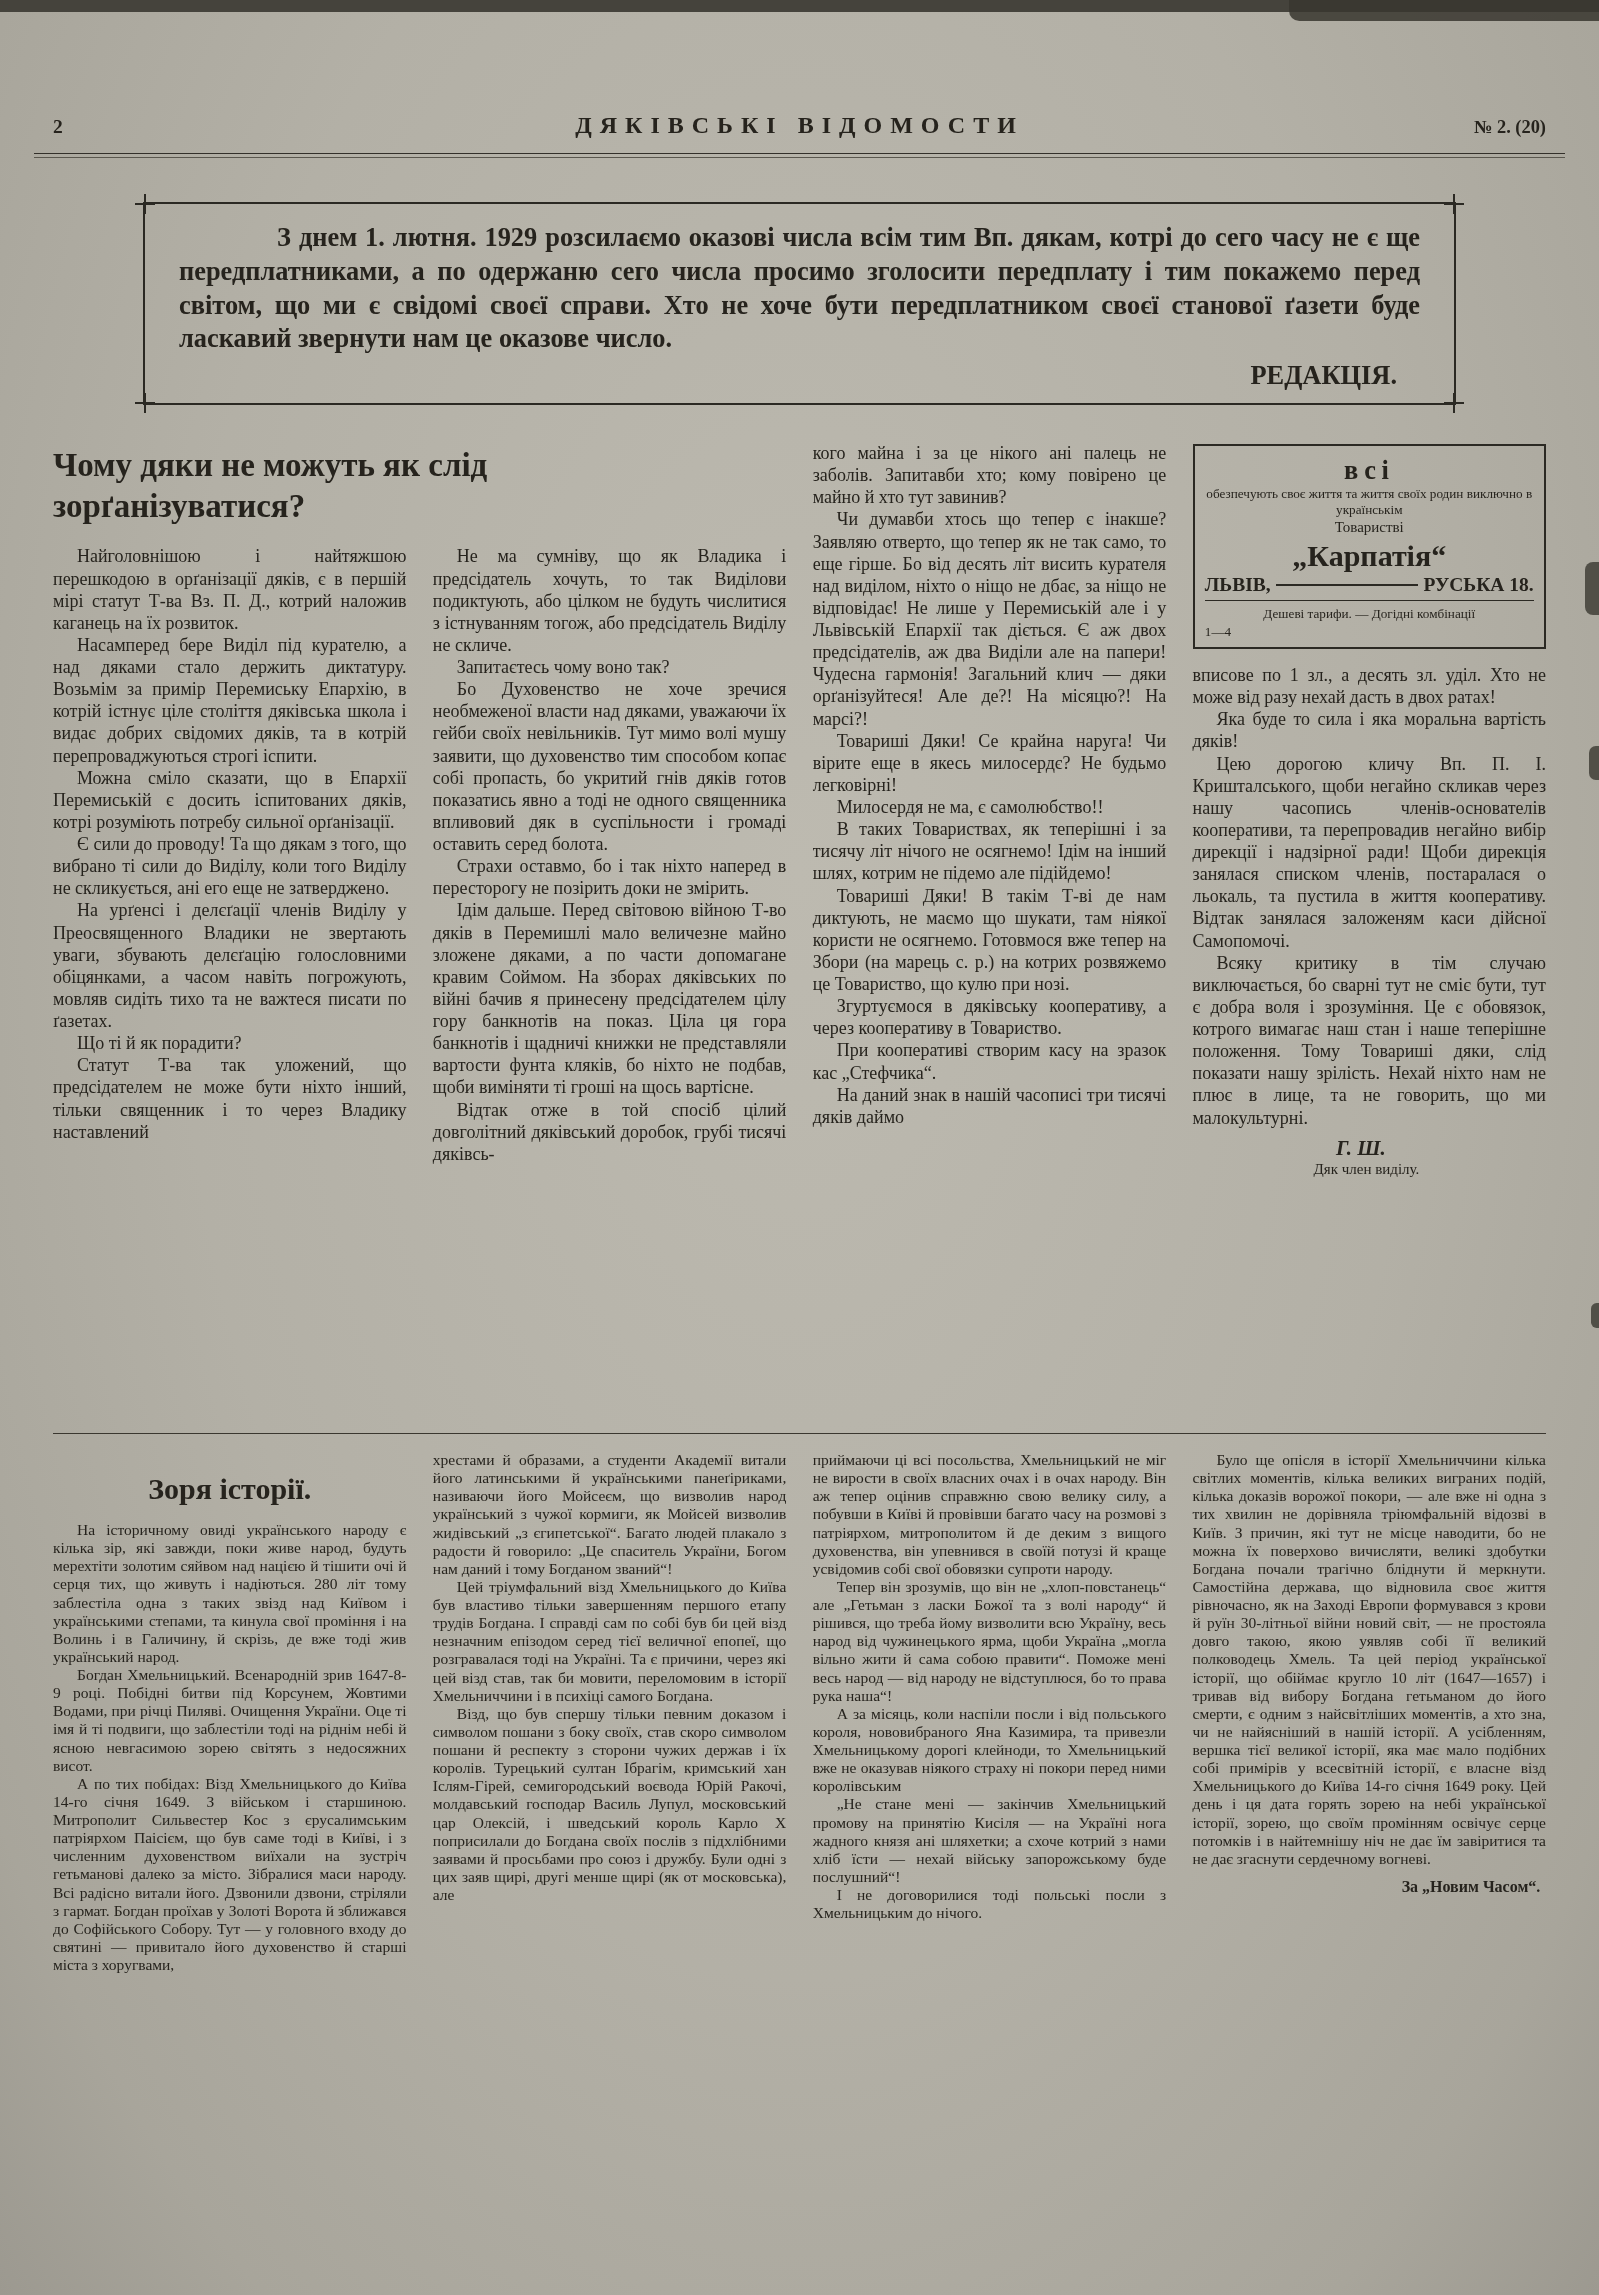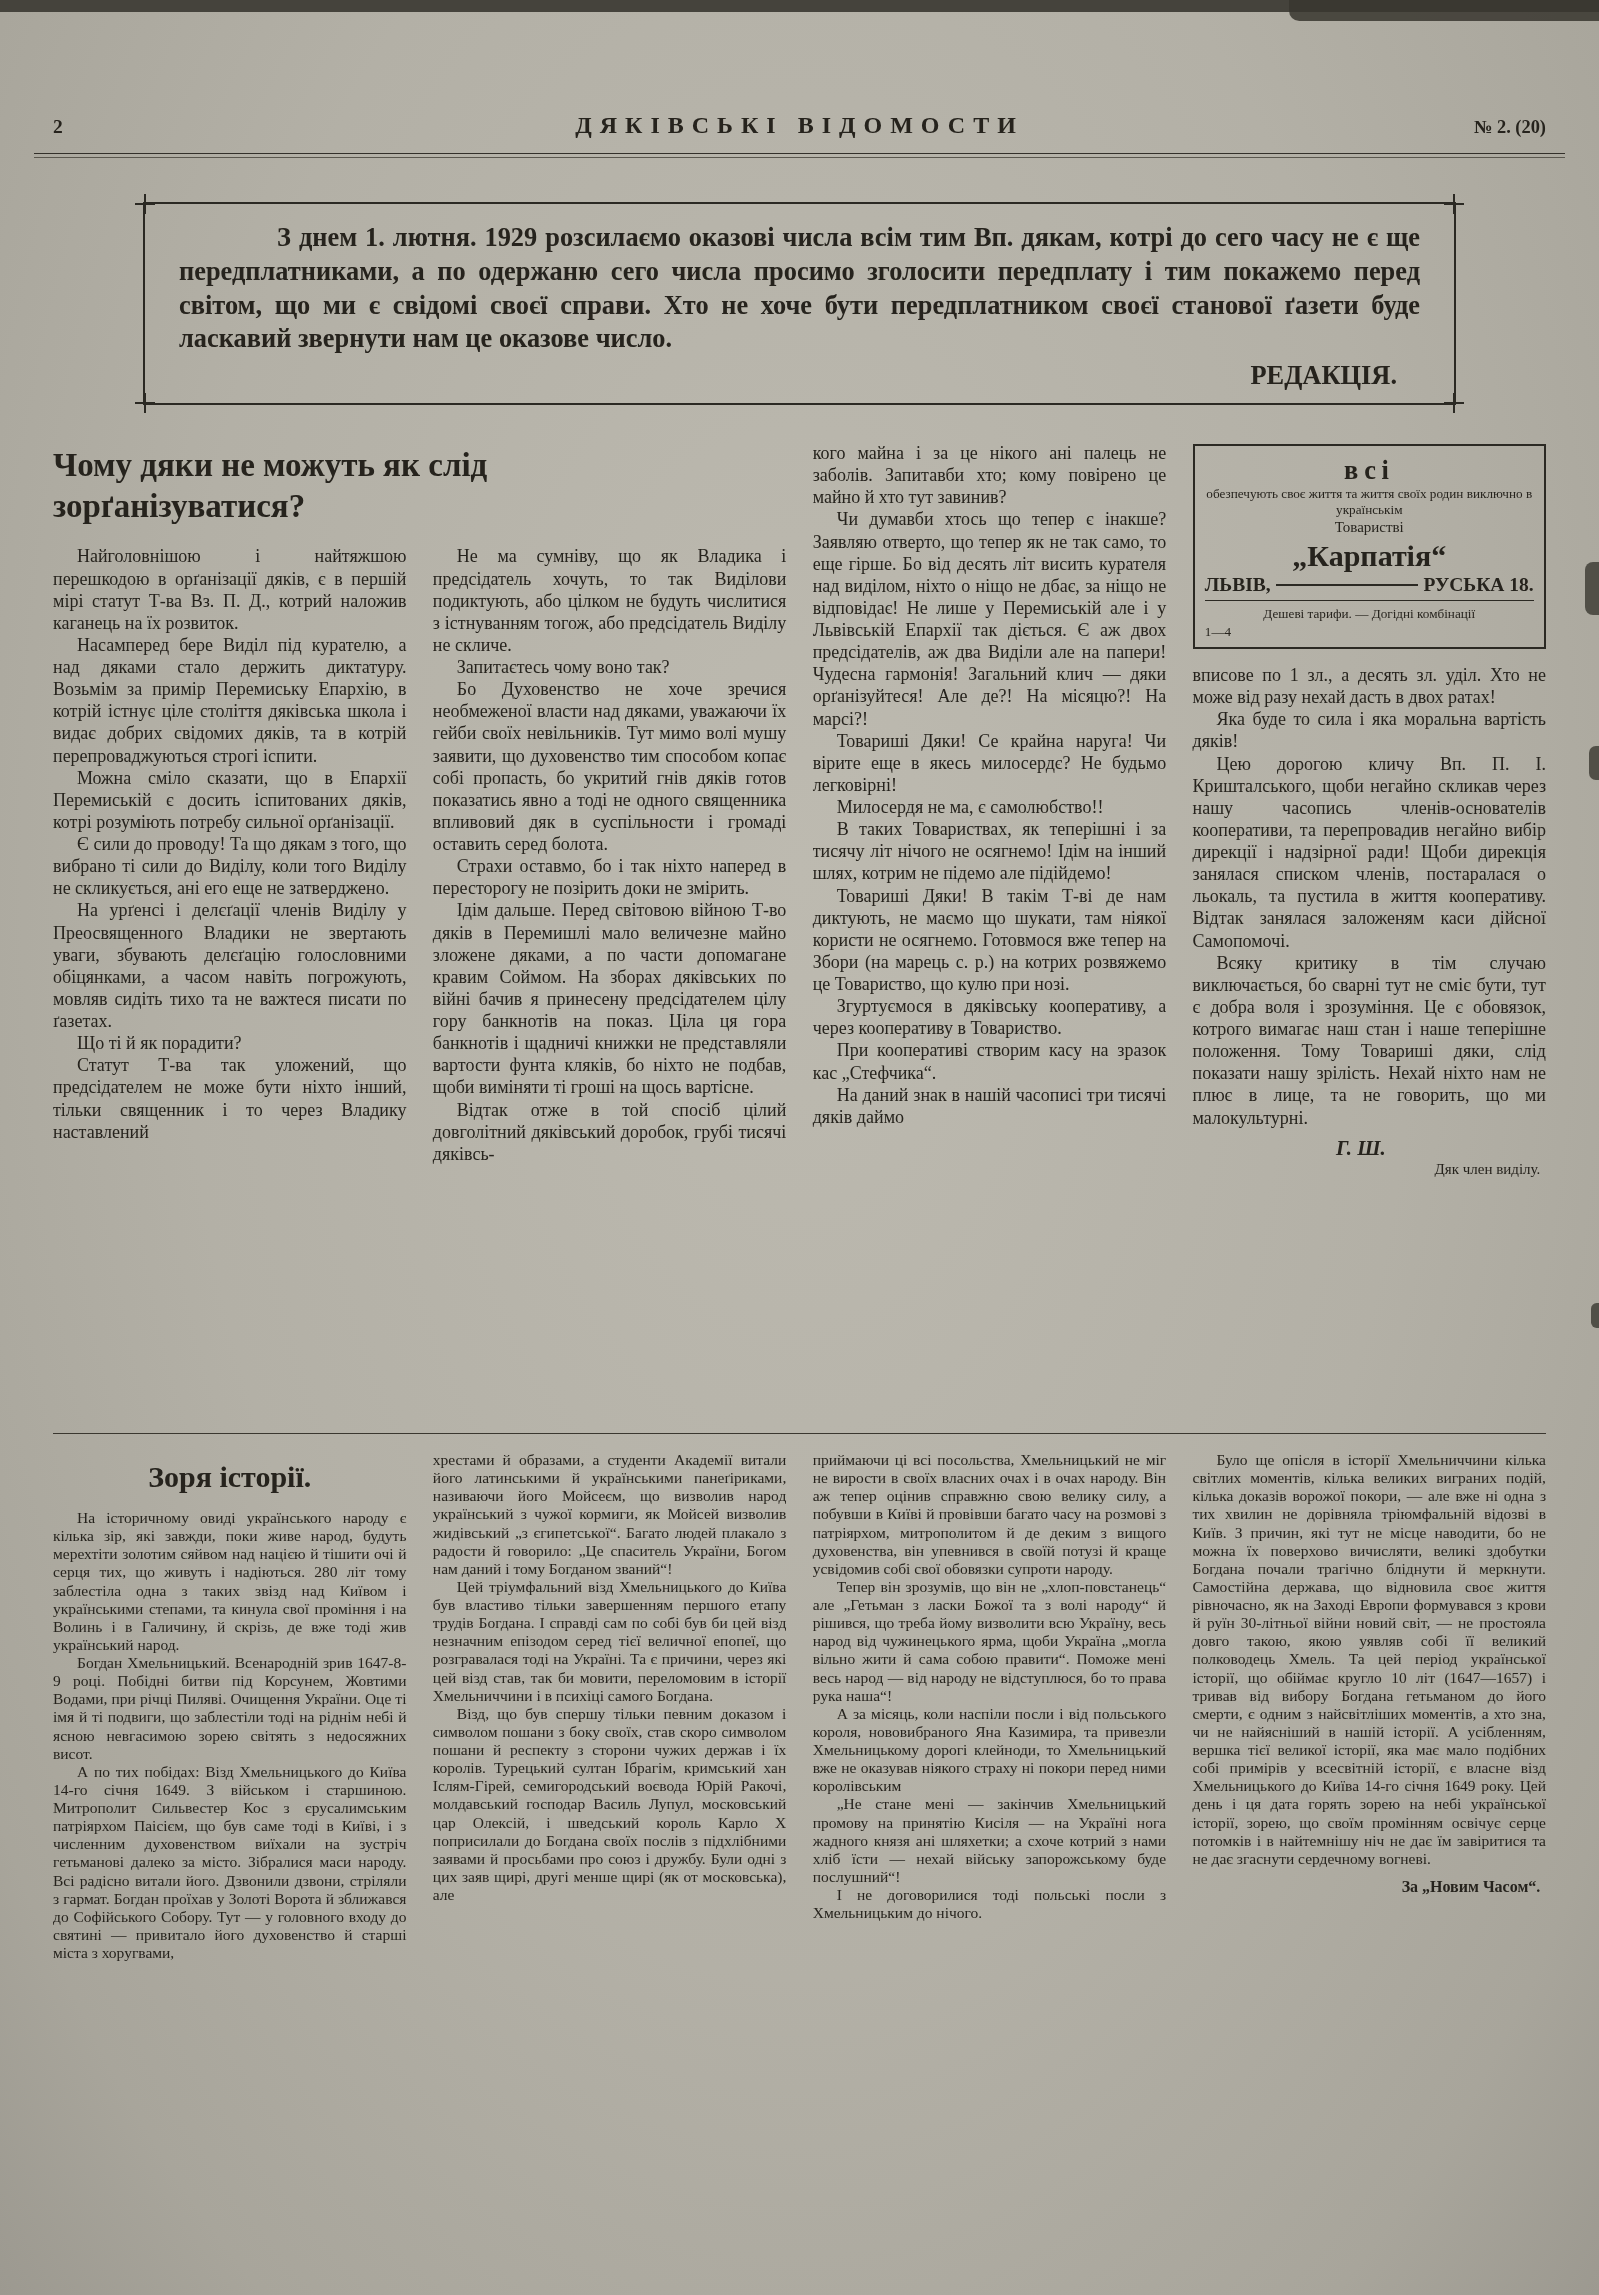--- a/index.html
+++ b/index.html
@@ -47,39 +47,39 @@
   .section1{grid-template-areas:"t t c3 c4" "c1 c2 c3 c4";grid-template-rows:auto 1fr;min-height:976px;}
   .a1-title{grid-area:t;text-align:left;font-size:33px;font-weight:bold;line-height:1.22;margin:3.4px 0 19.5px 0;}
   .a1-c1{grid-area:c1;}.a1-c2{grid-area:c2;}.a1-c3{grid-area:c3;}.a1-c4{grid-area:c4;}
 
   .para{font-size:18px;line-height:1.23;text-align:justify;text-indent:24px;margin:0;}
   .no-indent-first .para:first-child{text-indent:0;}
 
   .divider{border:none;border-top:1.7px solid #3a372f;margin:15px 0 17px 0;}
 
   .section2{grid-template-areas:"t2 c2 c3 c4" "c1 c2 c3 c4";grid-template-rows:auto 1fr;}
-  .a2-title{grid-area:t2;text-align:center;font-size:30px;font-weight:bold;margin:9px 0 15px 0;}
+  .a2-title{grid-area:t2;text-align:center;font-size:30px;font-weight:bold;margin:21px 0 15px 0;}
   .a2-c1{grid-area:c1;}.a2-c2{grid-area:c2;}.a2-c3{grid-area:c3;}.a2-c4{grid-area:c4;}
   .section2 .para{font-size:15.5px;line-height:1.17;}
 
   
   .ad{border:2.3px solid #2b2923;padding:9.2px 10.3px 6.9px 10.3px;text-align:center;margin:2.3px 0 15px 0;}
   .ad-small{font-size:26.4px;font-weight:bold;letter-spacing:5.7px;margin:0;}
   .ad-big{font-size:64px;font-weight:bold;letter-spacing:3.4px;line-height:1.02;margin:0 0 4.6px 0;}
   .ad-tagline{font-size:13.2px;line-height:1.2;margin:0;}
   .ad-org{font-size:15px;margin:1.1px 0 0 0;}
   .ad-brand{font-size:30px;font-weight:bold;margin:2.3px 0 1.1px 0;}
   .ad-address{display:flex;align-items:center;justify-content:space-between;font-size:19.5px;font-weight:bold;margin:1.1px 0 4.6px 0;}
   .ad-address .rule{flex:1;height:1.7px;background:#2b2923;margin:0 5.7px;}
   .ad-terms{font-size:13.2px;border-top:1.1px solid #2b2923;padding-top:4.6px;margin:0;}
   .ad-foot{font-size:13.2px;text-align:left;margin:2.3px 0 0 0;}
 
   .sig-block{text-align:right;margin-top:8px;}
   .sig-name{font-size:20.7px;font-weight:bold;font-style:italic;margin:0 17px 0 0;text-align:center;}
-  .sig-role{font-size:15px;margin:1.1px 5.7px 0 0;}
+  .sig-role{font-size:15px;margin:1.1px 5.7px 0 0;text-align:center;}
 
   .credit{text-align:right;font-size:16px;font-weight:bold;margin-top:10.3px;padding-right:5.7px;}
 </style>
 </head>
 <body>
 
 <div class="page">
 
   <div class="scan-top"></div>
   <div class="scan-top-right"></div>

